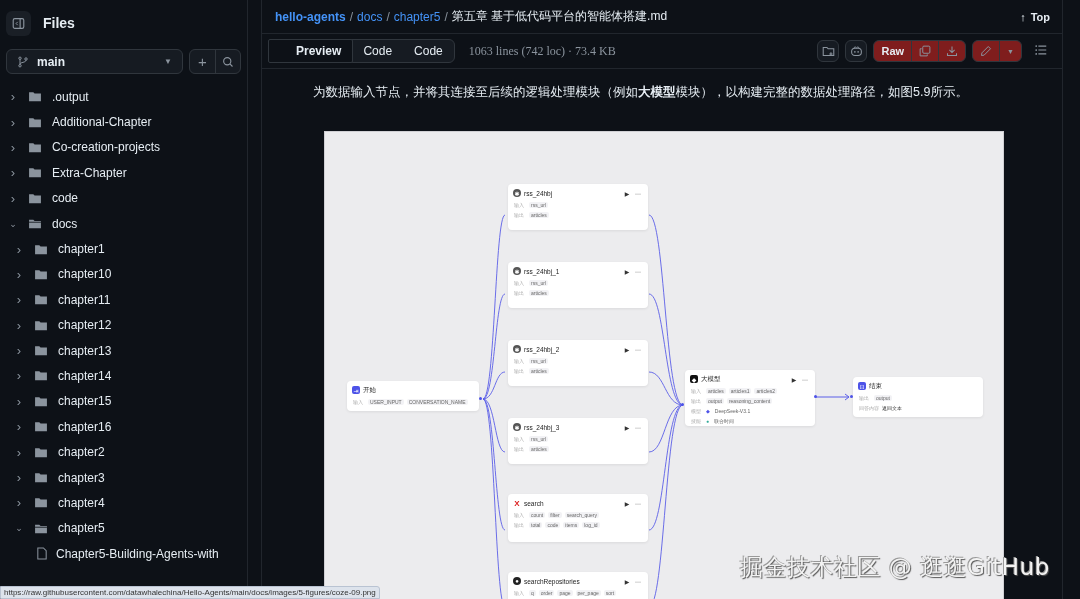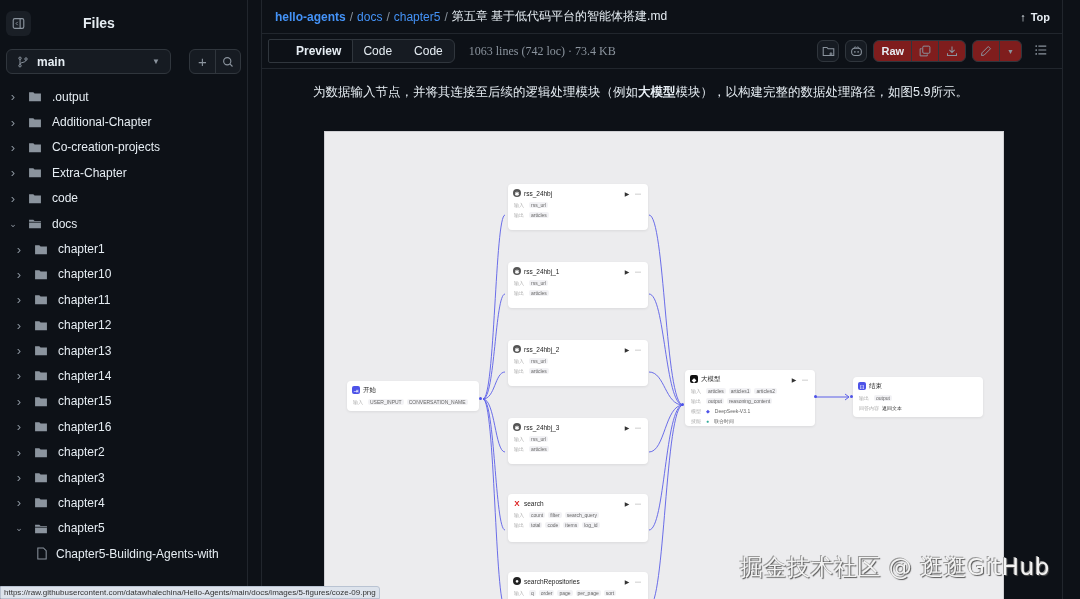--- a/index.html
+++ b/index.html
@@ -1,24 +1,24 @@
 <!DOCTYPE html>
 <html><head>
 <meta charset="utf-8">
 <style>
   * { box-sizing: border-box; margin: 0; padding: 0; }
   html, body { width: 1080px; height: 599px; overflow: hidden; background: #0d1117; }
   body { font-family: "Liberation Sans", "DejaVu Sans", sans-serif; color: #e6edf3; position: relative; }
 
   
   .sidebar { position: absolute; left: 0; top: 0; width: 248px; height: 599px; background: #0d1117; border-right: 1px solid #21262d; }
-  .sb-header { display: flex; align-items: center; height: 46px; padding-left: 6px; gap: 40px; }
+  .sb-header { display: flex; align-items: center; height: 46px; padding-left: 6px; }
   .sb-toggle { width: 25px; height: 25px; border-radius: 6px; background: #1a1f26; display: flex; align-items: center; justify-content: center; margin-right: 12px; }
   .sb-title { font-size: 14px; font-weight: bold; color: #e6edf3; }
-  .sb-row { display: flex; padding: 0 6px; margin-top: 3px; gap: 18px; }
+  .sb-row { display: flex; padding: 0 6px; margin-top: 3px; gap: 6px; }
   .branch-btn { flex: 1; height: 25px; border: 1px solid #30363d; border-radius: 6px; background: #161b22; display: flex; align-items: center; padding: 0 10px; font-size: 12px; font-weight: bold; color: #e6edf3; }
   .branch-btn .caret { margin-left: auto; font-size: 8px; color: #8b949e; }
   .icon-group { display: flex; height: 25px; border: 1px solid #30363d; border-radius: 6px; background: #161b22; }
   .icon-group .ib { width: 25px; display: flex; align-items: center; justify-content: center; color: #8b949e; font-size: 15px; }
   .icon-group .ib + .ib { border-left: 1px solid #30363d; }
   .goto { margin: 7px 6px 0; height: 25px; border: 1px solid #30363d; border-radius: 6px; background: #0d1117; display: flex; align-items: center; padding: 0 6px; font-size: 12px; color: #8b949e; }
   .goto .kbd { margin-left: auto; width: 14px; height: 14px; border-radius: 3px; background: #21262d; font-size: 9px; display: flex; align-items: center; justify-content: center; color: #c9d1d9; }
   .tree { margin-top: 10px; }
   .tree-item { height: 25.4px; display: flex; align-items: center; font-size: 12px; color: #e6edf3; white-space: nowrap; }
   .tree-item .chev { width: 10px; font-size: 9px; color: #8b949e; text-align: center; margin-right: 10px; }

